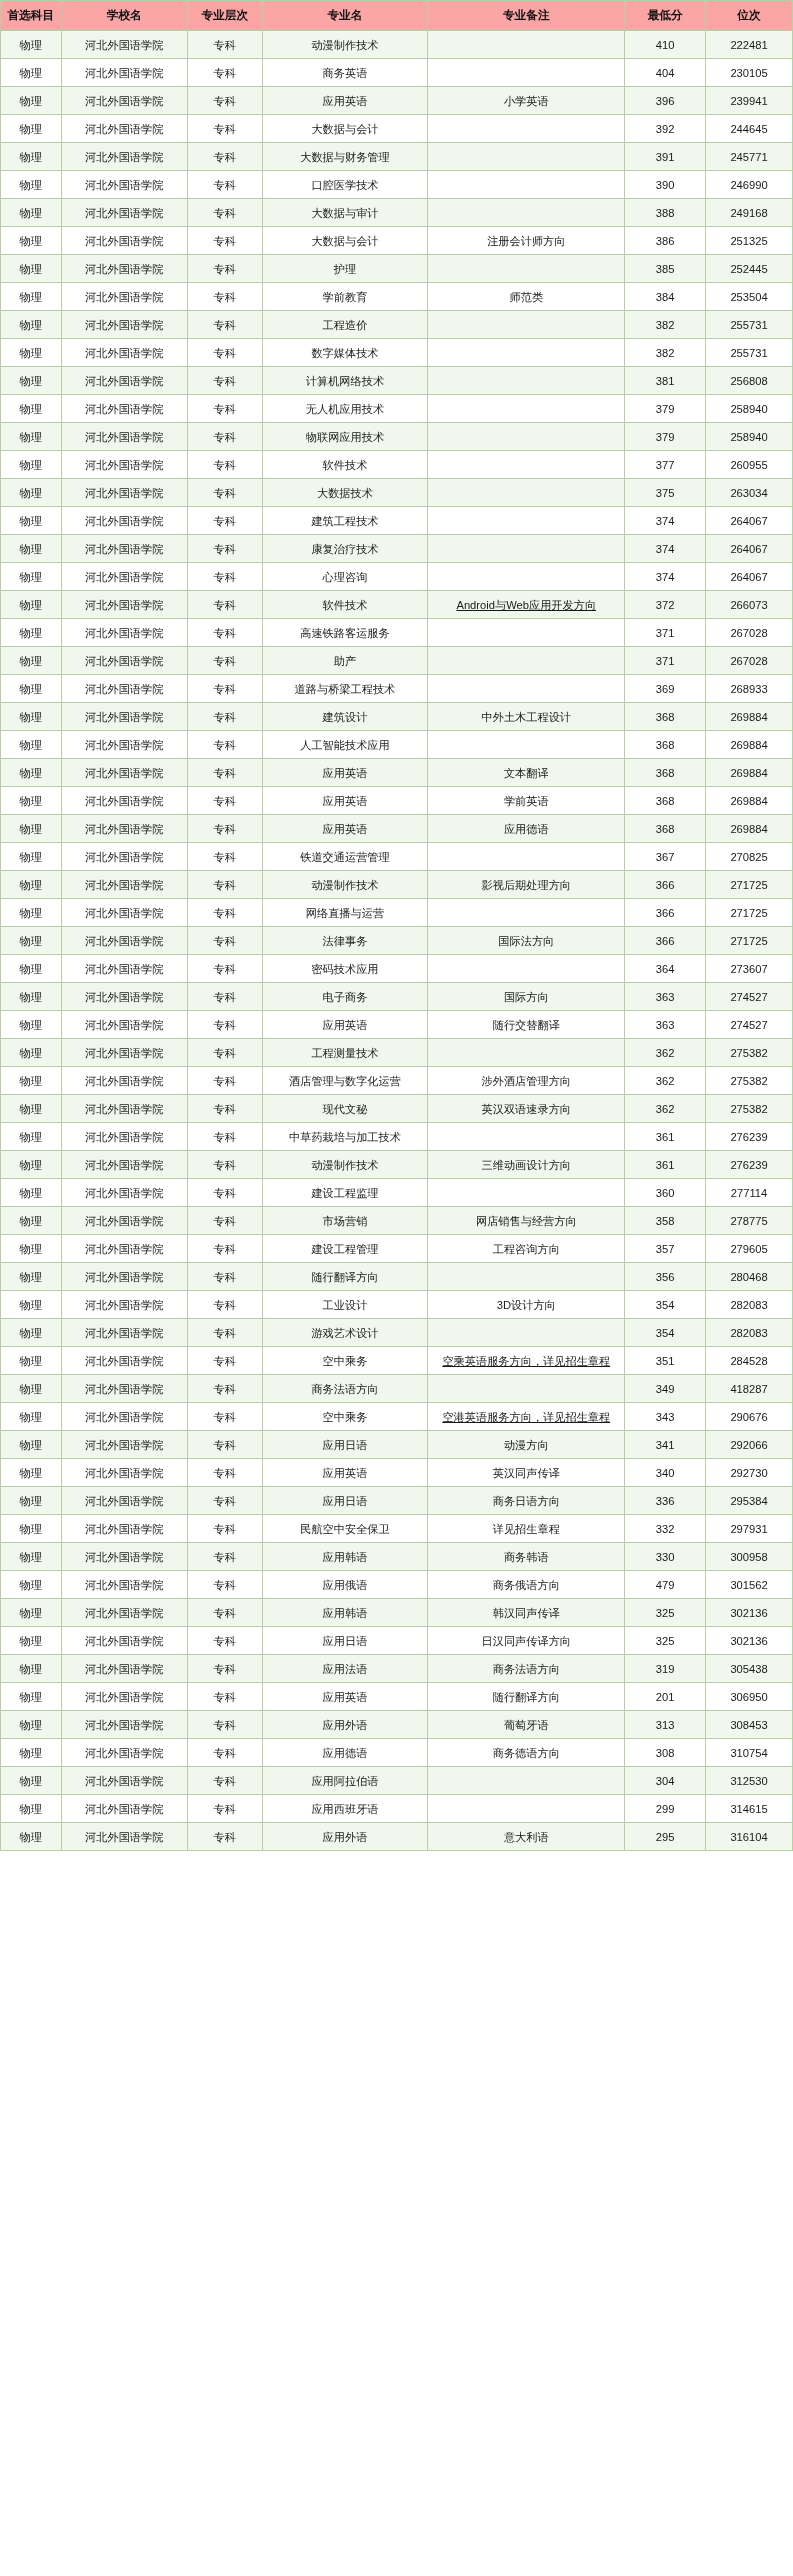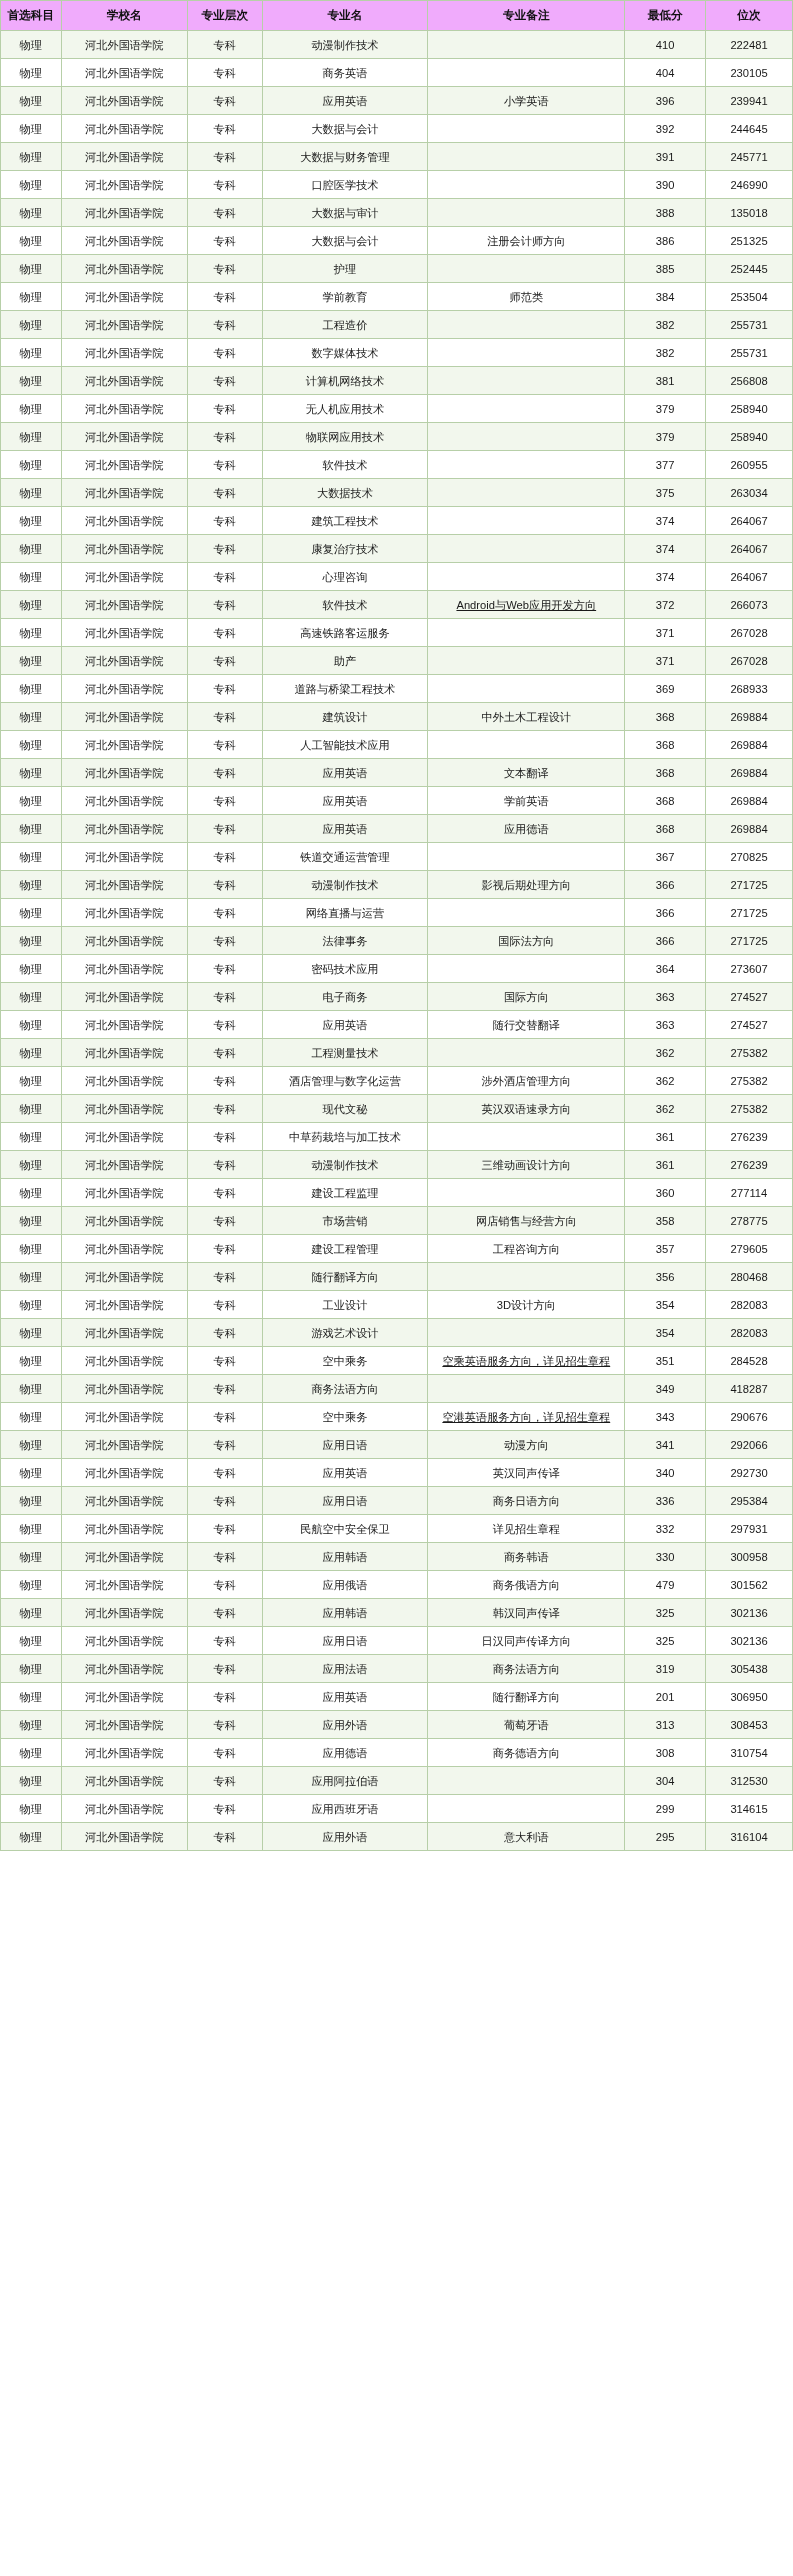--- a/index.html
+++ b/index.html
@@ -24,21 +24,21 @@
     border: 1px solid #b7cfa8;
     text-align: center;
     vertical-align: middle;
     font-size: 11.2px;
     color: #1a1a1a;
     padding: 0 1.9px;
     line-height: 1.25;
     word-break: break-all;
   }
   table.admission-table thead th {
-    background: #f0abfc;
+    background: #fca5a5;
     font-weight: bold;
     height: 29px;
     font-size: 11.7px;
     color: #111;
   }
   table.admission-table tbody tr {
     height: 28px;
   }
   table.admission-table tbody tr.even td {
     background: #f2f7ed;
@@ -144,21 +144,21 @@
           <td class="c5">390</td>
           <td class="c6">246990</td>
         </tr>
         <tr class="even">
           <td class="c0">物理</td>
           <td class="c1">河北外国语学院</td>
           <td class="c2">专科</td>
           <td class="c3">大数据与审计</td>
           <td class="c4"></td>
           <td class="c5">388</td>
-          <td class="c6">135018</td>
+          <td class="c6">249168</td>
         </tr>
         <tr class="odd">
           <td class="c0">物理</td>
           <td class="c1">河北外国语学院</td>
           <td class="c2">专科</td>
           <td class="c3">大数据与会计</td>
           <td class="c4">注册会计师方向</td>
           <td class="c5">386</td>
           <td class="c6">251325</td>
         </tr>

